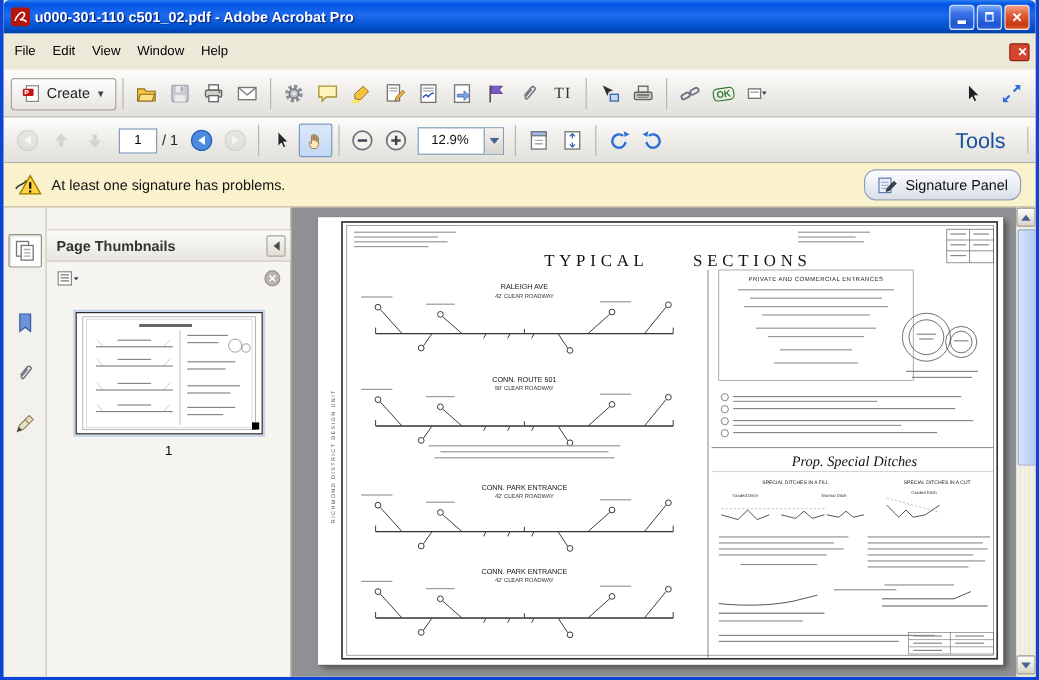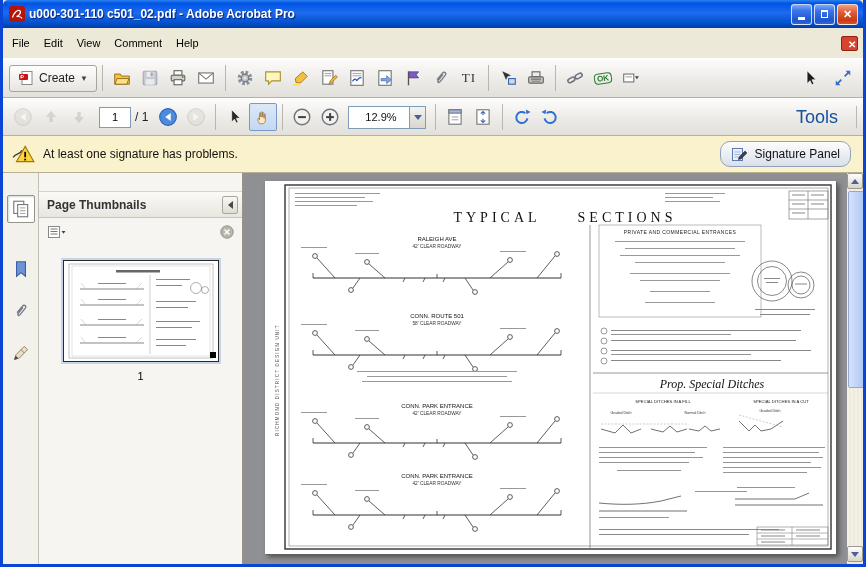--- a/index.html
+++ b/index.html
@@ -45,21 +45,21 @@
   .caret{font-size:8px;color:#444;}
   .ti{font-family:"Liberation Serif",serif;font-size:13px;color:#333;letter-spacing:1px;}
   .okstamp{font-size:8px;font-weight:bold;color:#2E7D32;border:1px solid #2E7D32;border-radius:4px;
     padding:0 2px;transform:rotate(-8deg);display:inline-block;}
   .rightgroup{margin-left:auto;display:flex;align-items:center;gap:4px;}
 
   .pageinput{width:30px;height:19px;border:1px solid #7F9DB9;background:#fff;font-size:11px;text-align:center;
     font-family:inherit;margin:0 4px 0 6px;padding:0;}
   .pagetotal{font-size:12px;color:#222;margin-right:6px;}
   .zoombox{display:flex;align-items:center;height:21px;border:1px solid #7F9DB9;background:#fff;margin:0 4px;flex:none;}
-  .zoomval{width:44px;font-size:11px;padding-left:16px;color:#111;}
+  .zoomval{width:44px;font-size:11px;padding-left:10px;color:#111;}
   .zoomdrop{width:15px;height:100%;border-left:1px solid #7F9DB9;display:flex;align-items:center;justify-content:center;
     background:linear-gradient(180deg,#F4F3F0,#D9D6CE);}
   .navlabel{font-size:18px;color:#14509E;padding:0 14px;height:36px;display:flex;align-items:center;}
   .navlabel-sep{width:1px;height:22px;background:#BBB8AF;}
 
   
   .msgbar{height:36px;display:flex;align-items:center;background:#F9F2CD;border-bottom:1px solid #B7B092;padding:0 8px;}
   .msgbar .msgtext{font-size:12px;color:#111;margin-left:8px;flex:1;}
   .sigpanel-btn{display:flex;align-items:center;gap:6px;height:26px;padding:0 10px;margin-right:4px;
     background:linear-gradient(180deg,#FDFDFE,#D9DFE9);border:1px solid #93A1B8;border-radius:10px;
@@ -134,21 +134,21 @@
       <button class="wbtn close">
           <span>✕</span>
         </button>
     </span>
   </div>
 
   <div class="menubar">
     <span class="menuitem">File</span>
     <span class="menuitem">Edit</span>
     <span class="menuitem">View</span>
-    <span class="menuitem">Comment</span>
+    <span class="menuitem">Window</span>
     <span class="menuitem">Help</span>
     <button class="menubar-close">✕</button>
   </div>
 
   <div class="toolbar main">
     <button class="create-btn">
       <svg width="16" height="16" viewBox="0 0 16 16">
           <rect x="4" y="1.5" width="10" height="13" fill="#fff" stroke="#888"></rect>
           <rect x="1" y="4" width="9" height="6" rx="1" fill="#C81414"></rect>
           <path d="M3 8.5V5.5h1.5a1 1 0 0 1 0 2H3" fill="none" stroke="#fff" stroke-width="1"></path>

